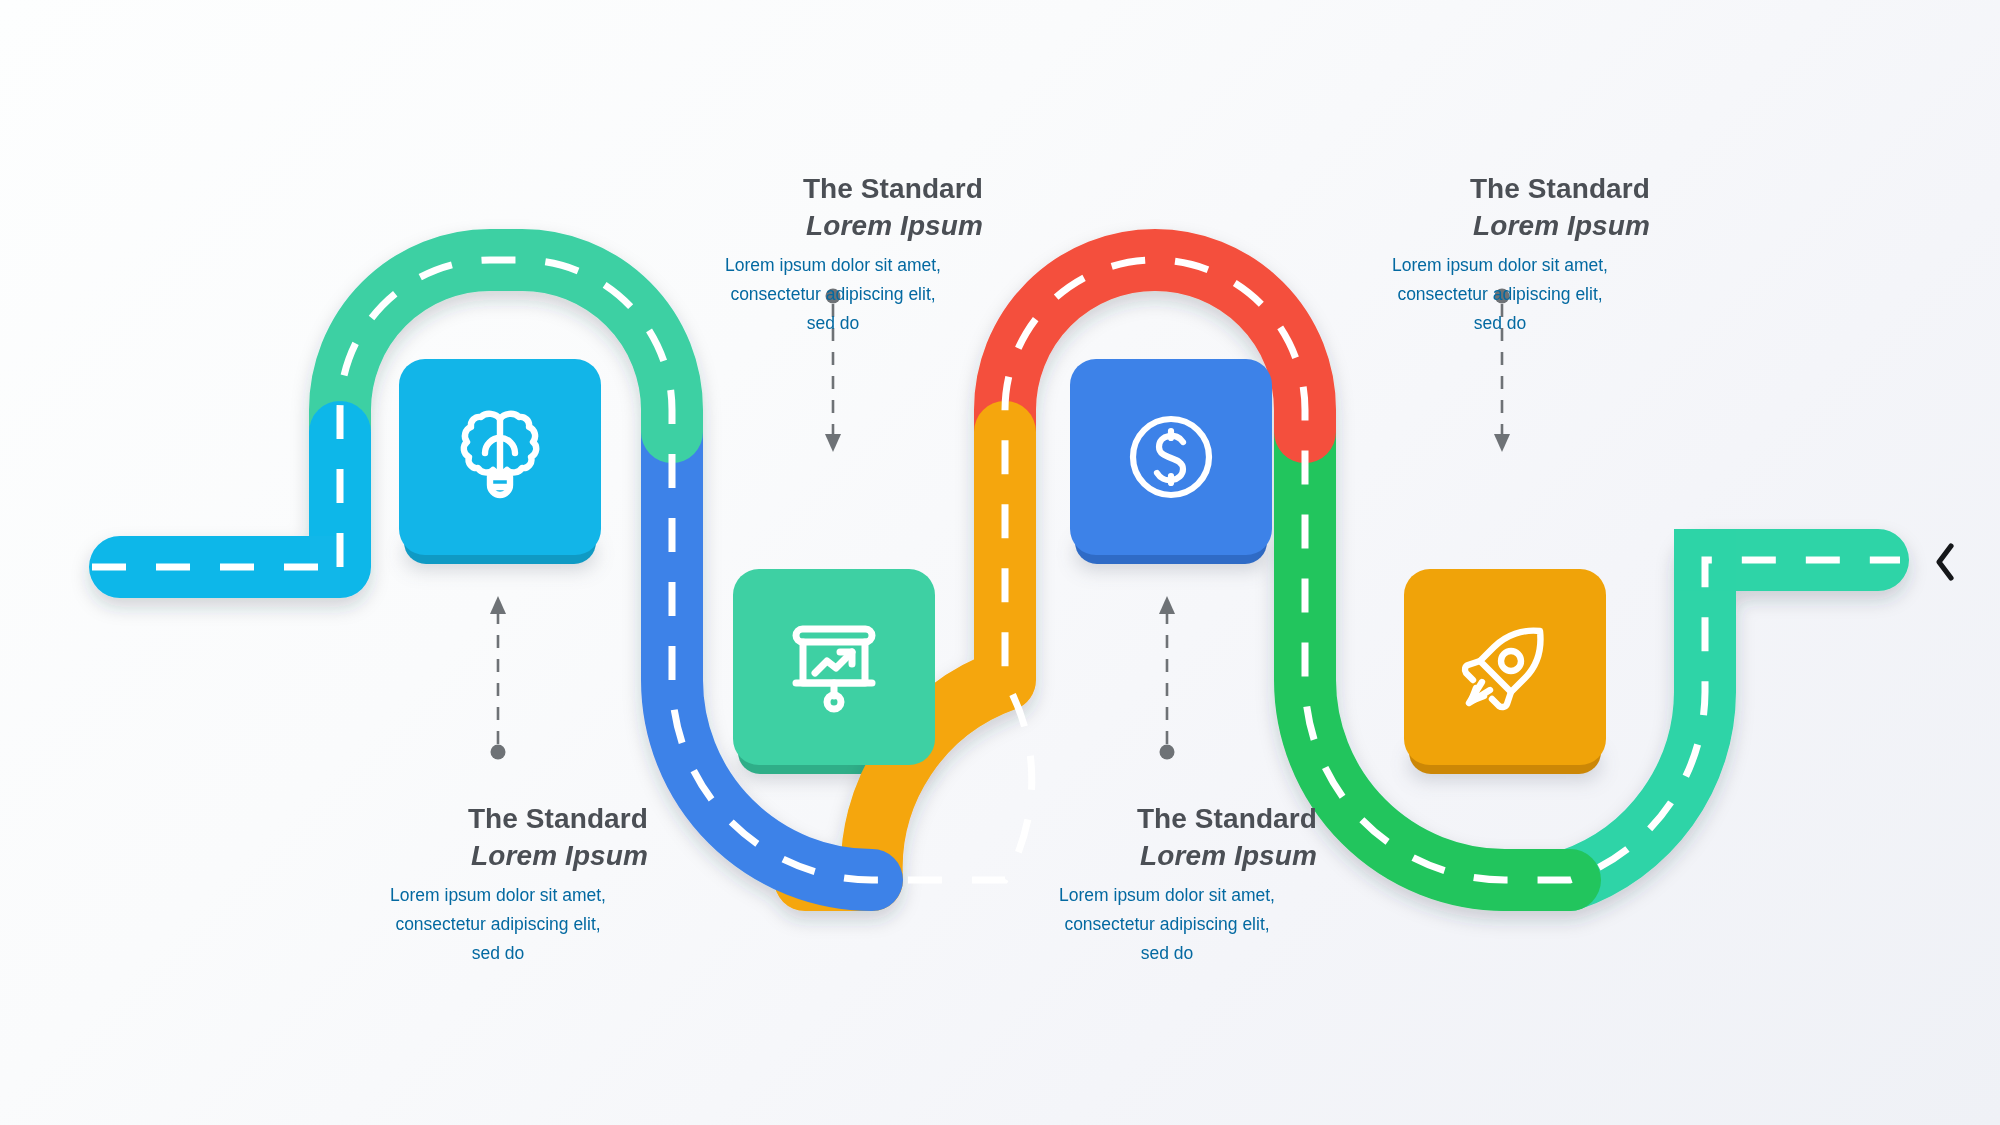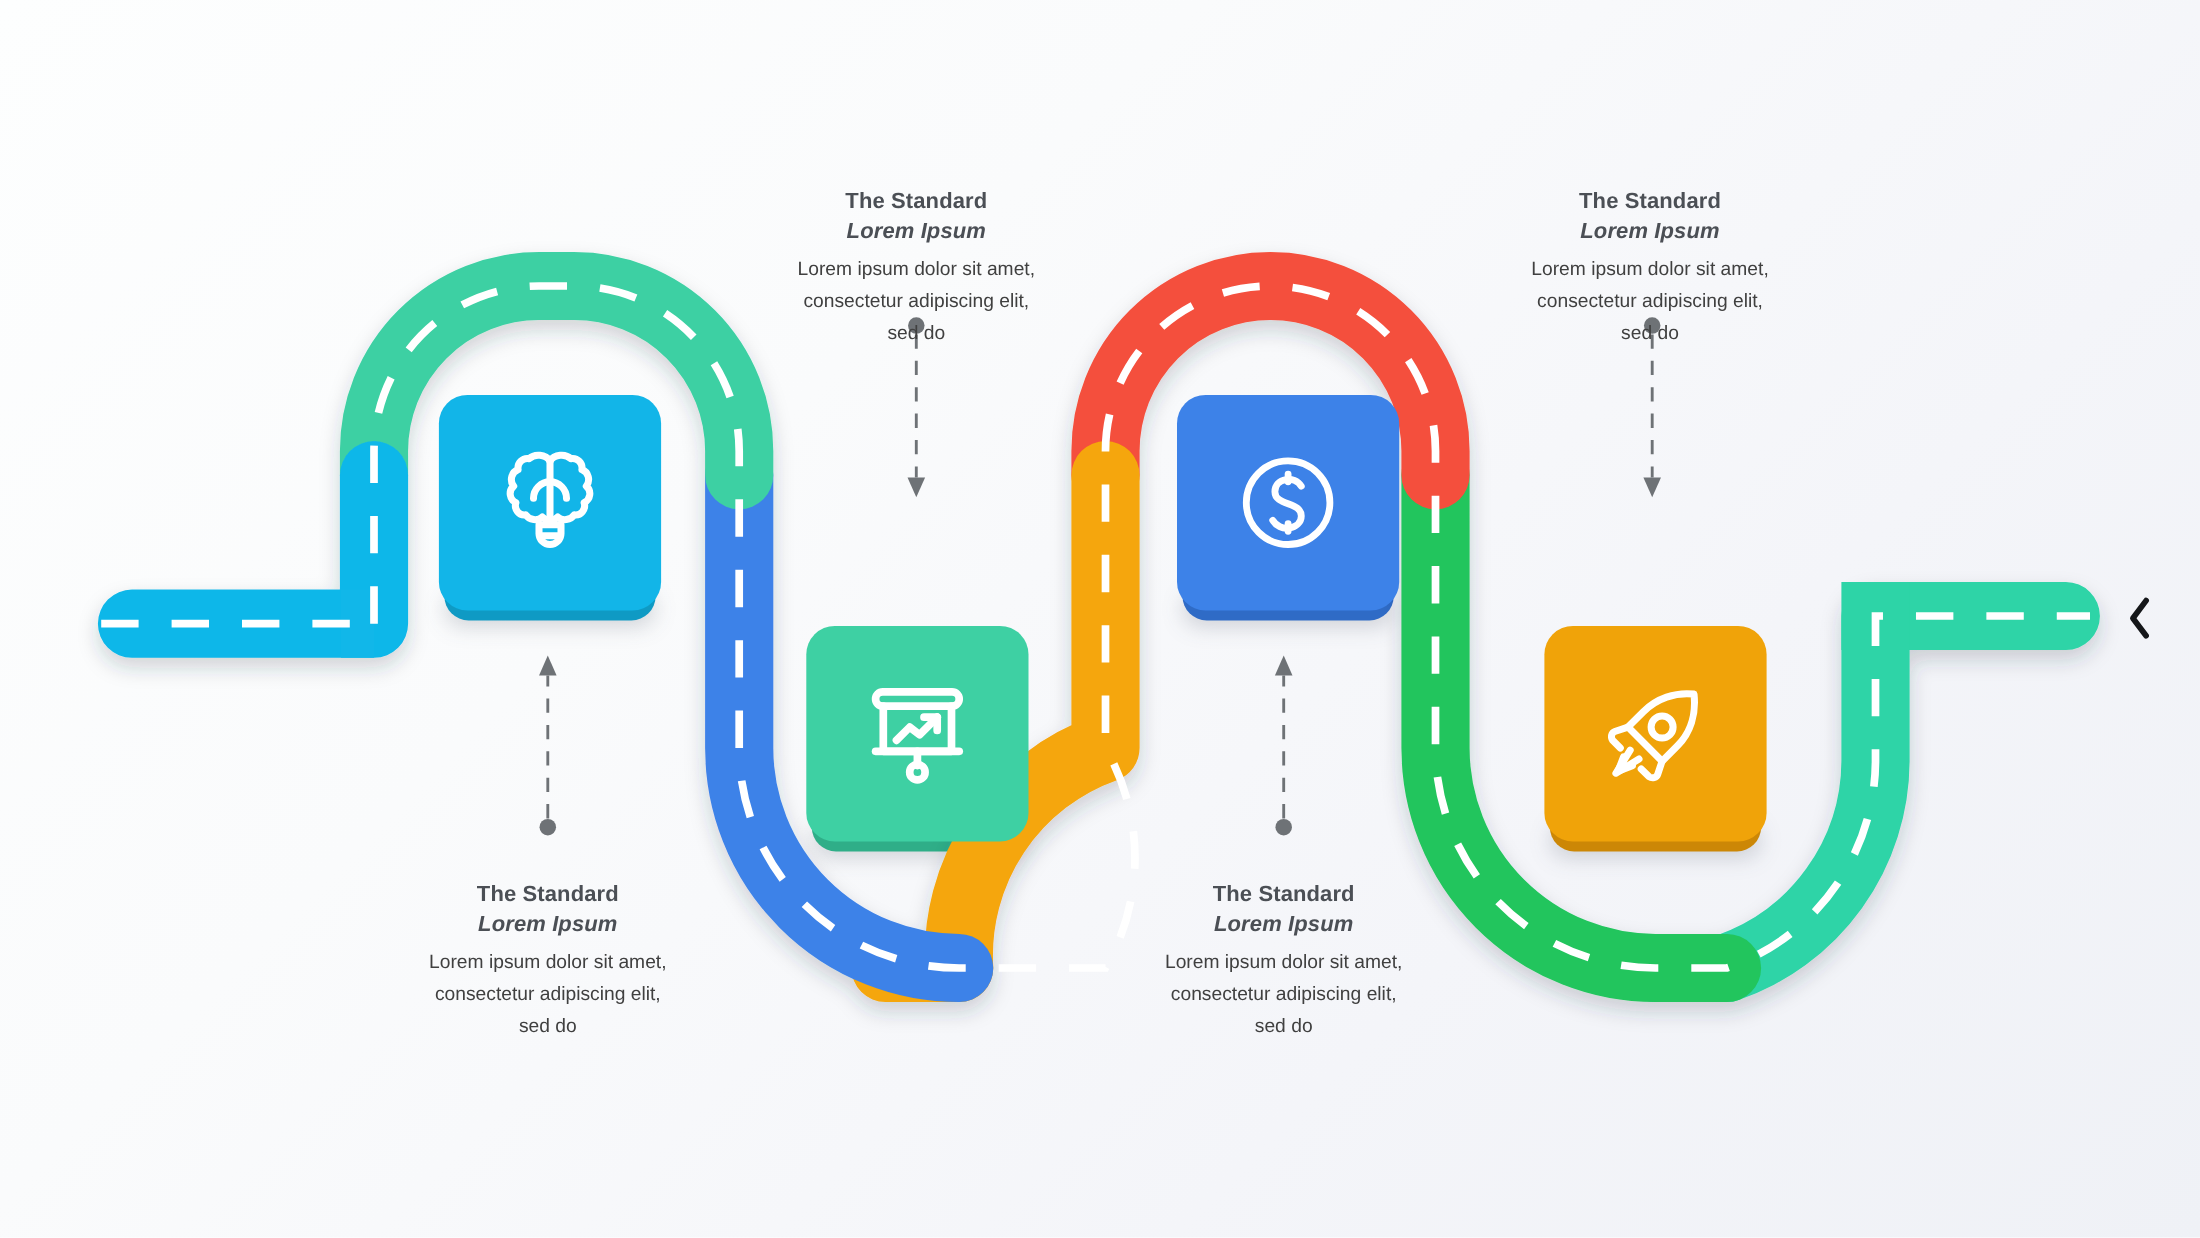--- a/index.html
+++ b/index.html
@@ -69,30 +69,31 @@
   }
   .icon-card svg { display: block; }
 
   
   .txt {
     position: absolute;
     width: 300px;
     text-align: center;
   }
   .txt .h1, .txt .h2 {
-    font-size: 20px;
+    font-size: 28px;
     font-weight: bold;
     color: #4b4f55;
     line-height: 1.33;
     letter-spacing: 0.1px;
+    text-align: right;
   }
   .txt .h2 { margin-bottom: 7px; font-style: italic; }
   .txt .body {
     font-size: 17.5px;
-    color: #404040;
+    color: #0369a1;
     line-height: 1.65;
     font-weight: normal;
   }
 
   
   .conn { position: absolute; }
   .conn svg { display: block; overflow: visible; }
 
   
   #chevron {

